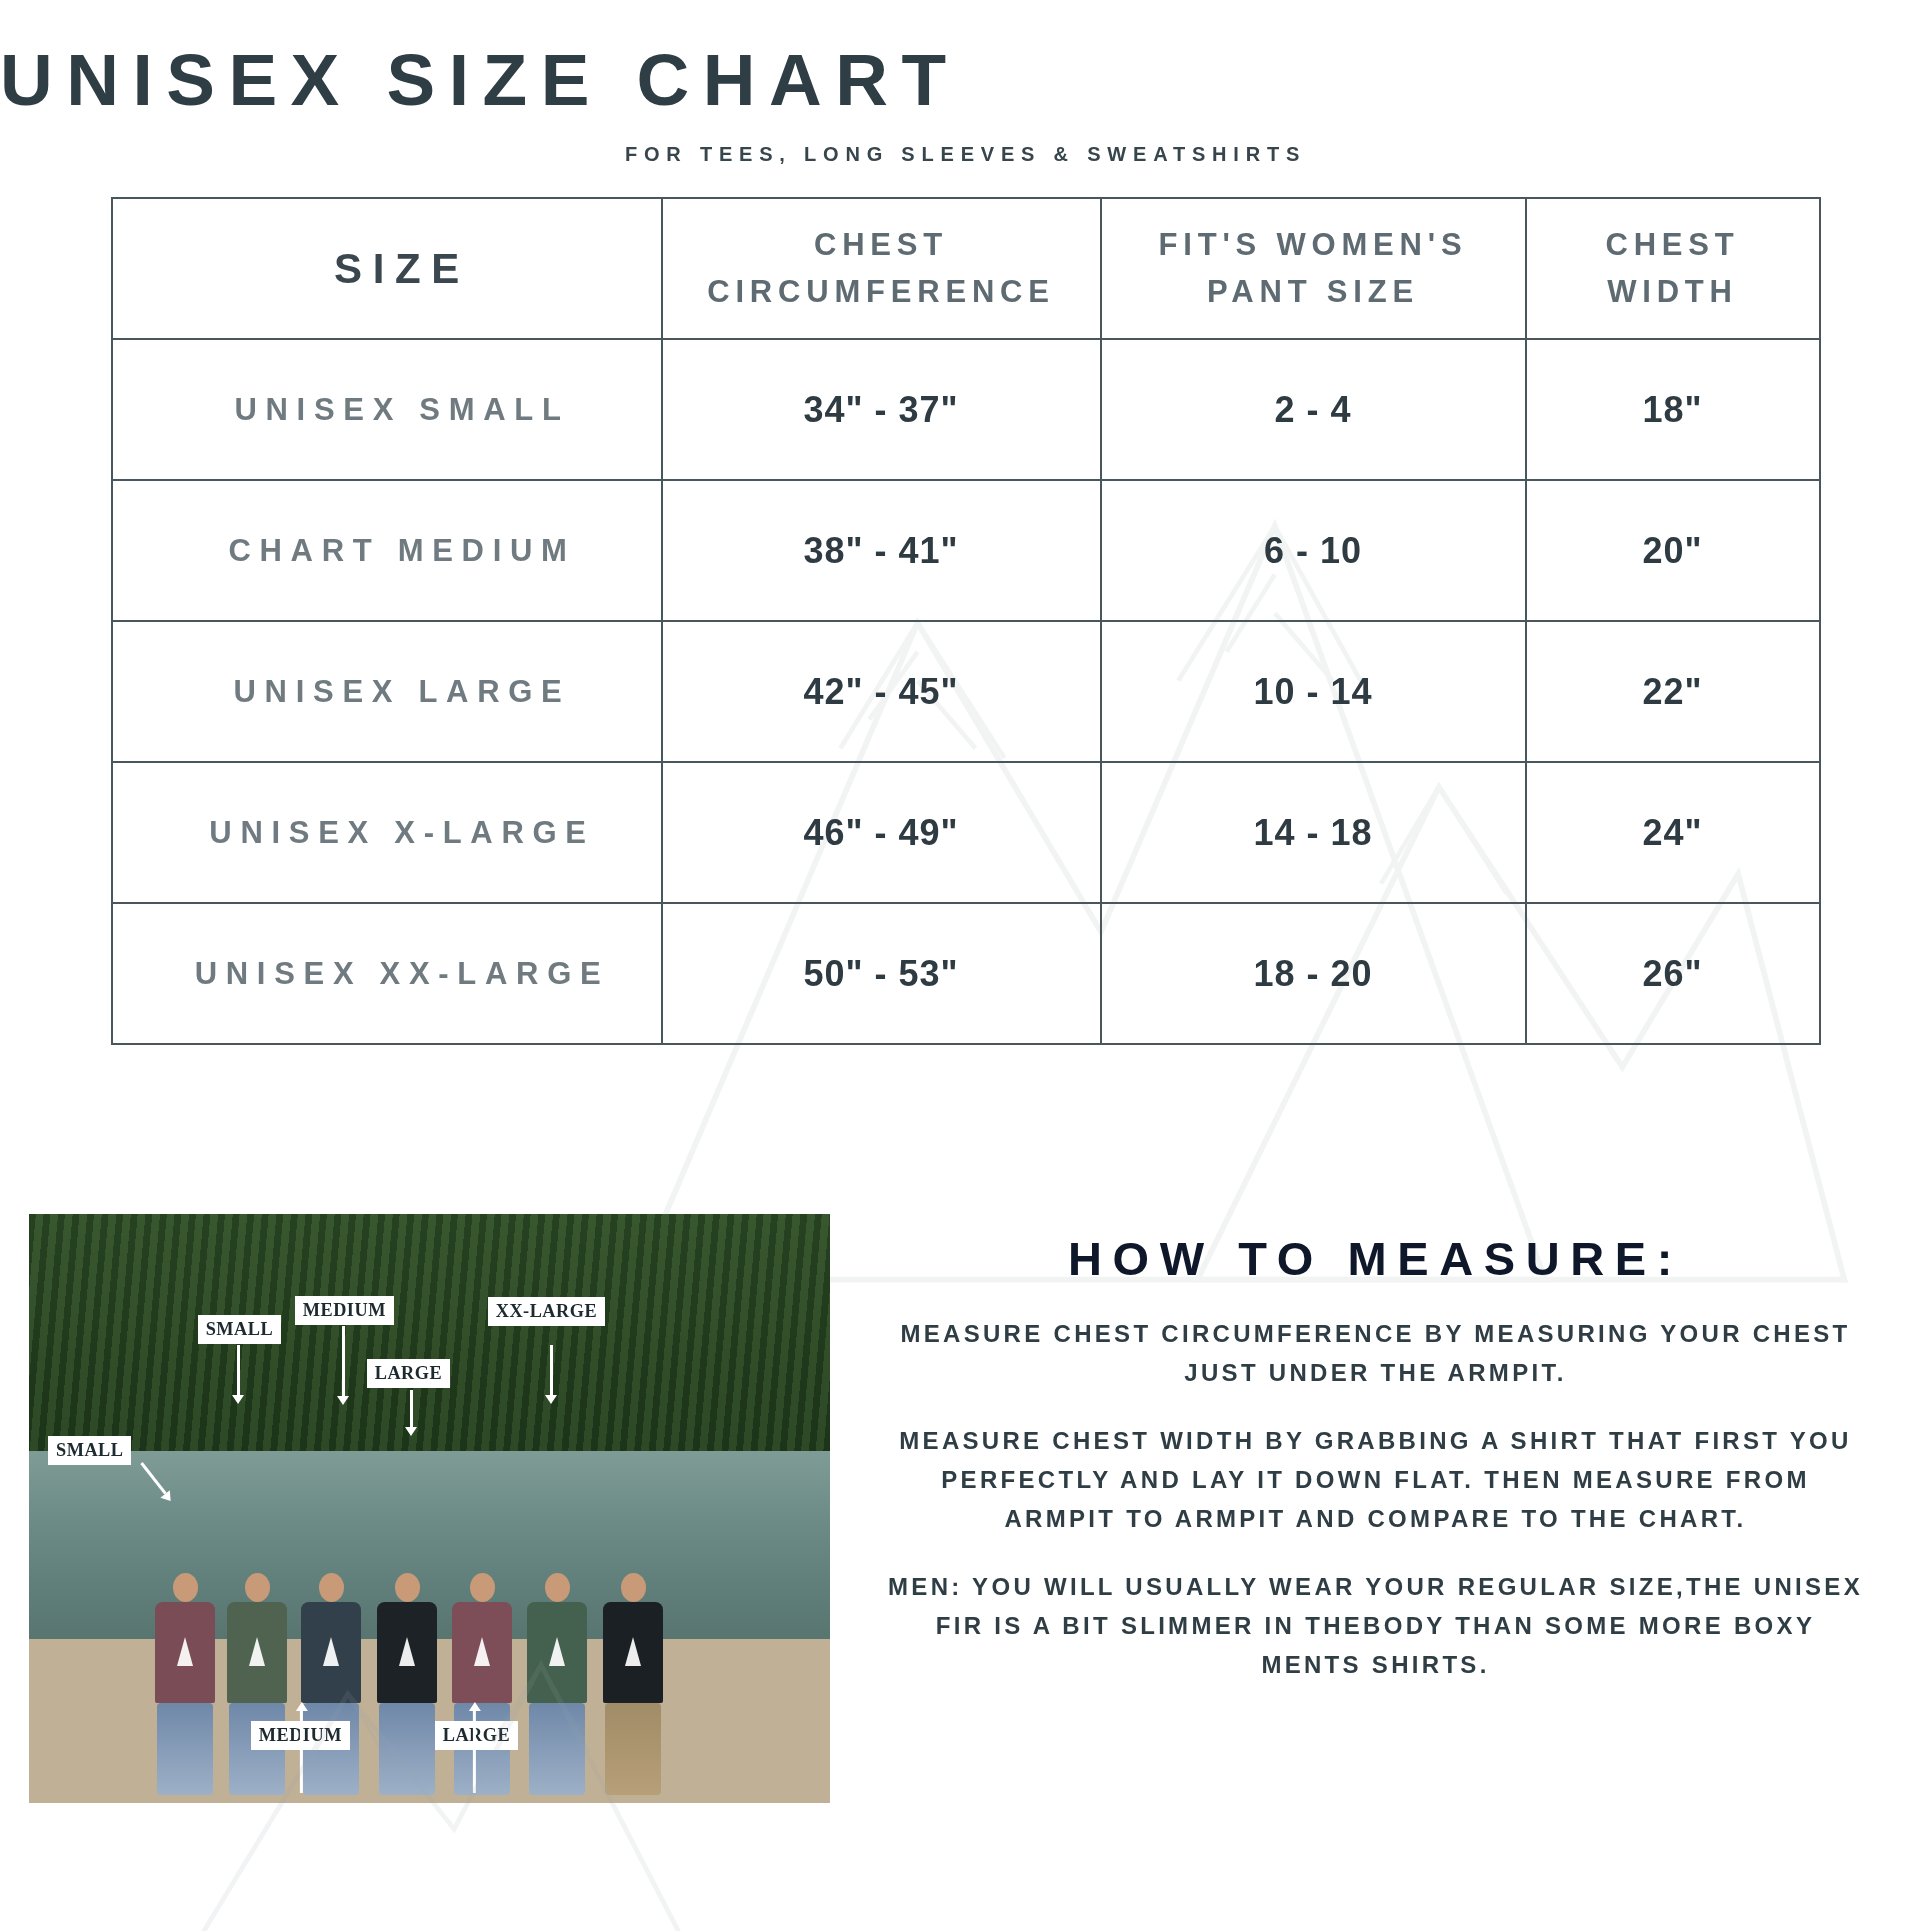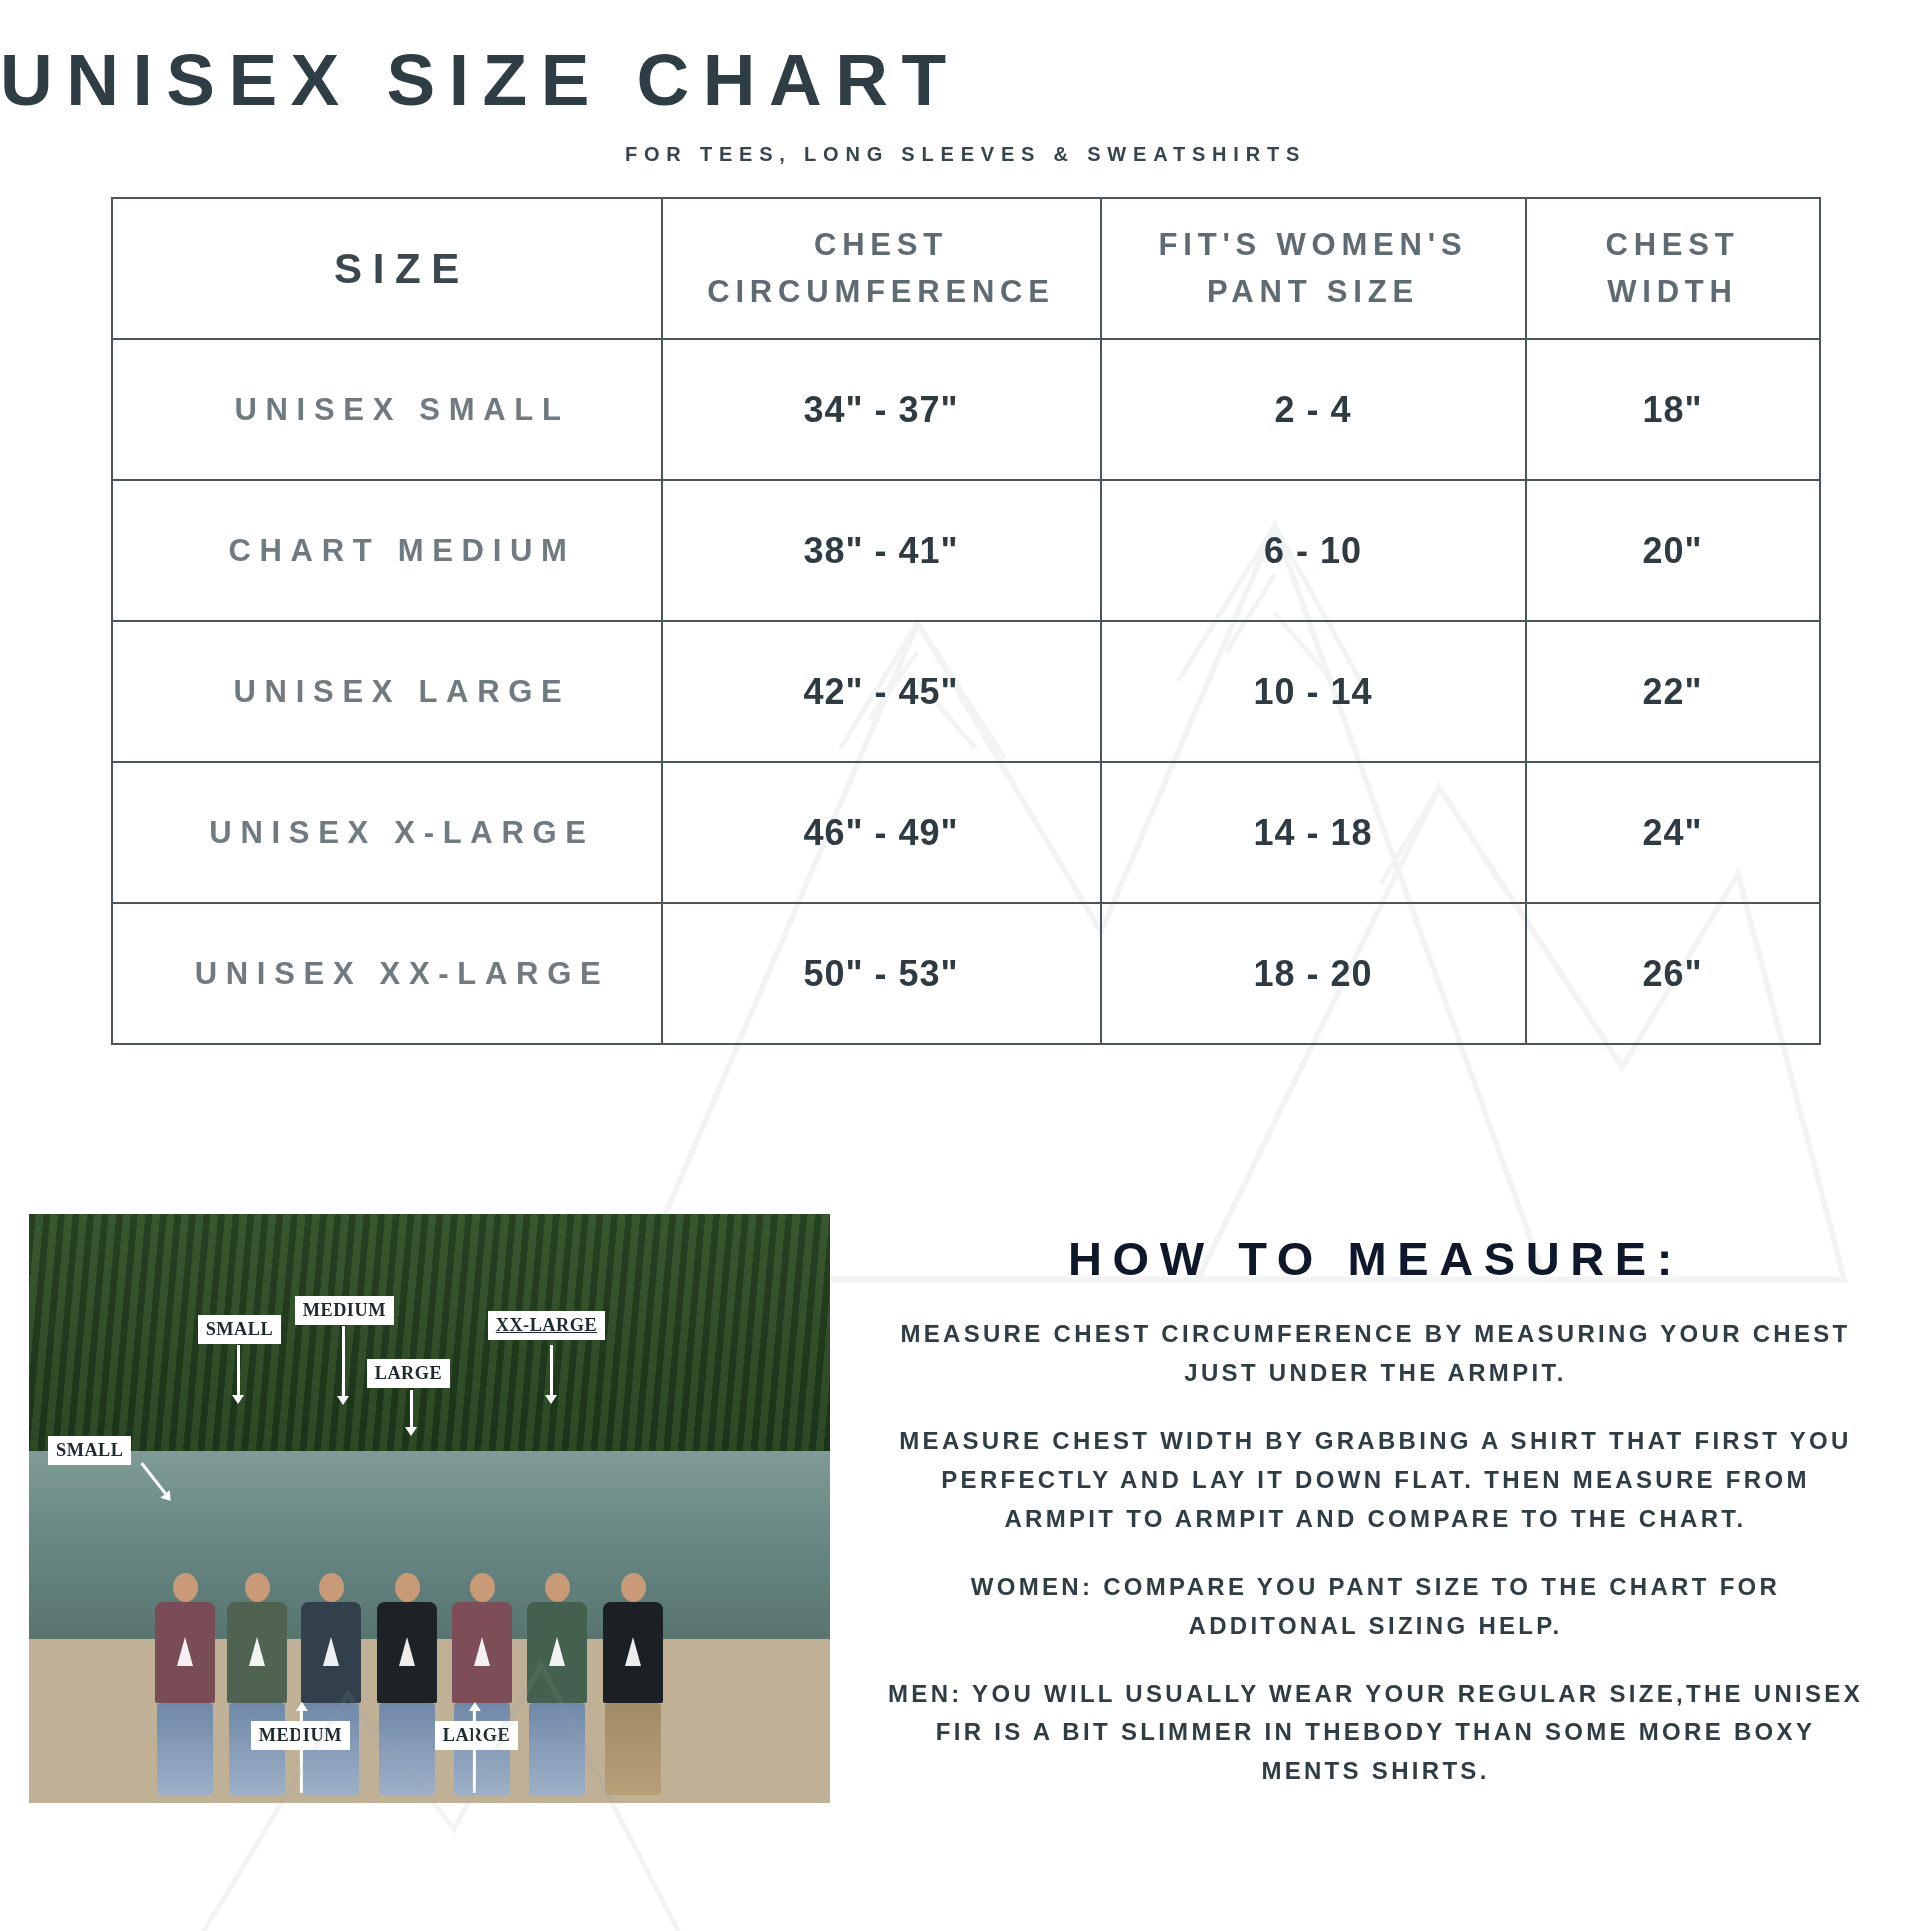--- a/index.html
+++ b/index.html
@@ -379,34 +379,33 @@
 
         <div class="label-tag" style="left:169px; top:101px;">SMALL</div>
         <div class="arrow" style="left:208px; top:131px; height:50px;"></div>
 
         <div class="label-tag" style="left:266px; top:82px;">MEDIUM</div>
         <div class="arrow" style="left:313px; top:112px; height:70px;"></div>
 
         <div class="label-tag" style="left:338px; top:145px;">LARGE</div>
         <div class="arrow" style="left:381px; top:176px; height:37px;"></div>
 
-        <div class="label-tag" style="left:459px; top:97px;text-decoration:underline;">XX-LARGE</div>
+        <div class="label-tag" style="left:459px; top:83px;">XX-LARGE</div>
         <div class="arrow" style="left:521px; top:131px; height:50px;"></div>
 
         <div class="label-tag" style="left:222px; top:507px;">MEDIUM</div>
         <div class="arrow" style="left:271px; top:415px; height:82px; transform: rotate(180deg); transform-origin: bottom center;"></div>
 
         <div class="label-tag" style="left:406px; top:507px;">LARGE</div>
         <div class="arrow" style="left:444px; top:415px; height:82px; transform: rotate(180deg); transform-origin: bottom center;"></div>
       </div>
     </div>
 
     <div class="measure-wrap">
       <div class="measure-title">HOW TO MEASURE:</div>
       <p class="measure-p">MEASURE CHEST CIRCUMFERENCE BY MEASURING YOUR CHEST JUST UNDER THE ARMPIT.</p>
       <p class="measure-p">MEASURE CHEST WIDTH BY GRABBING A SHIRT THAT FIRST YOU PERFECTLY AND LAY IT DOWN FLAT. THEN MEASURE FROM ARMPIT TO ARMPIT AND COMPARE TO THE CHART.</p>
-      <p class="measure-p">WOMEN: COMPARE YOU PANT SIZE TO THE CHART FOR ADDITONAL SIZING HELP.</p>
       <p class="measure-p last">MEN: YOU WILL USUALLY WEAR YOUR REGULAR SIZE,THE UNISEX FIR IS A BIT SLIMMER IN THEBODY THAN SOME MORE BOXY MENTS SHIRTS.</p>
     </div>
 
   </div>
 </div>
 
 
 </body></html>

